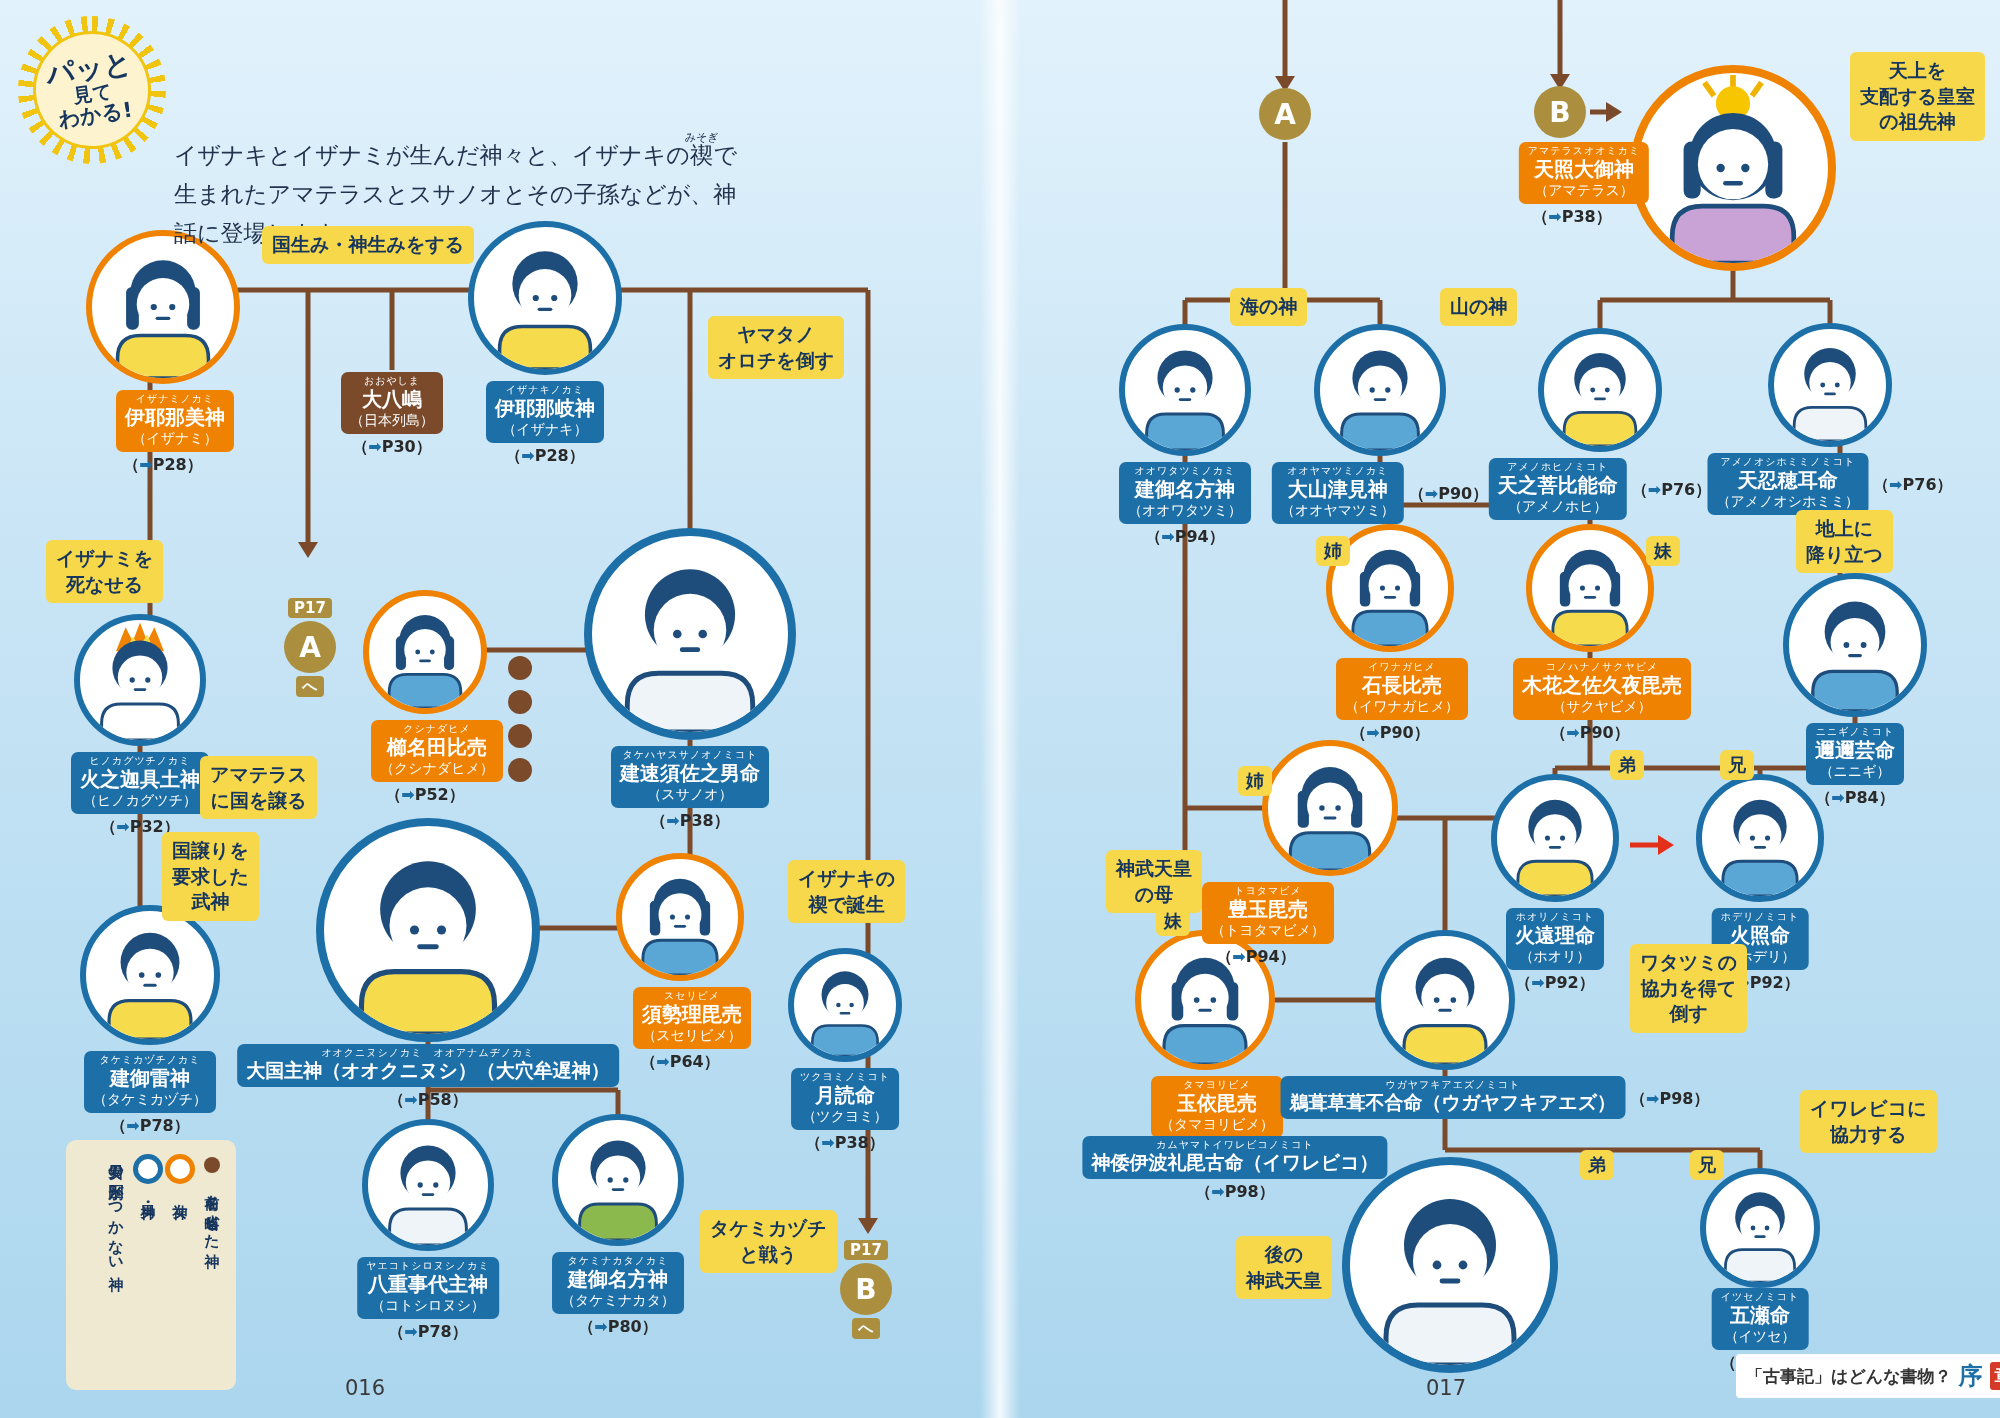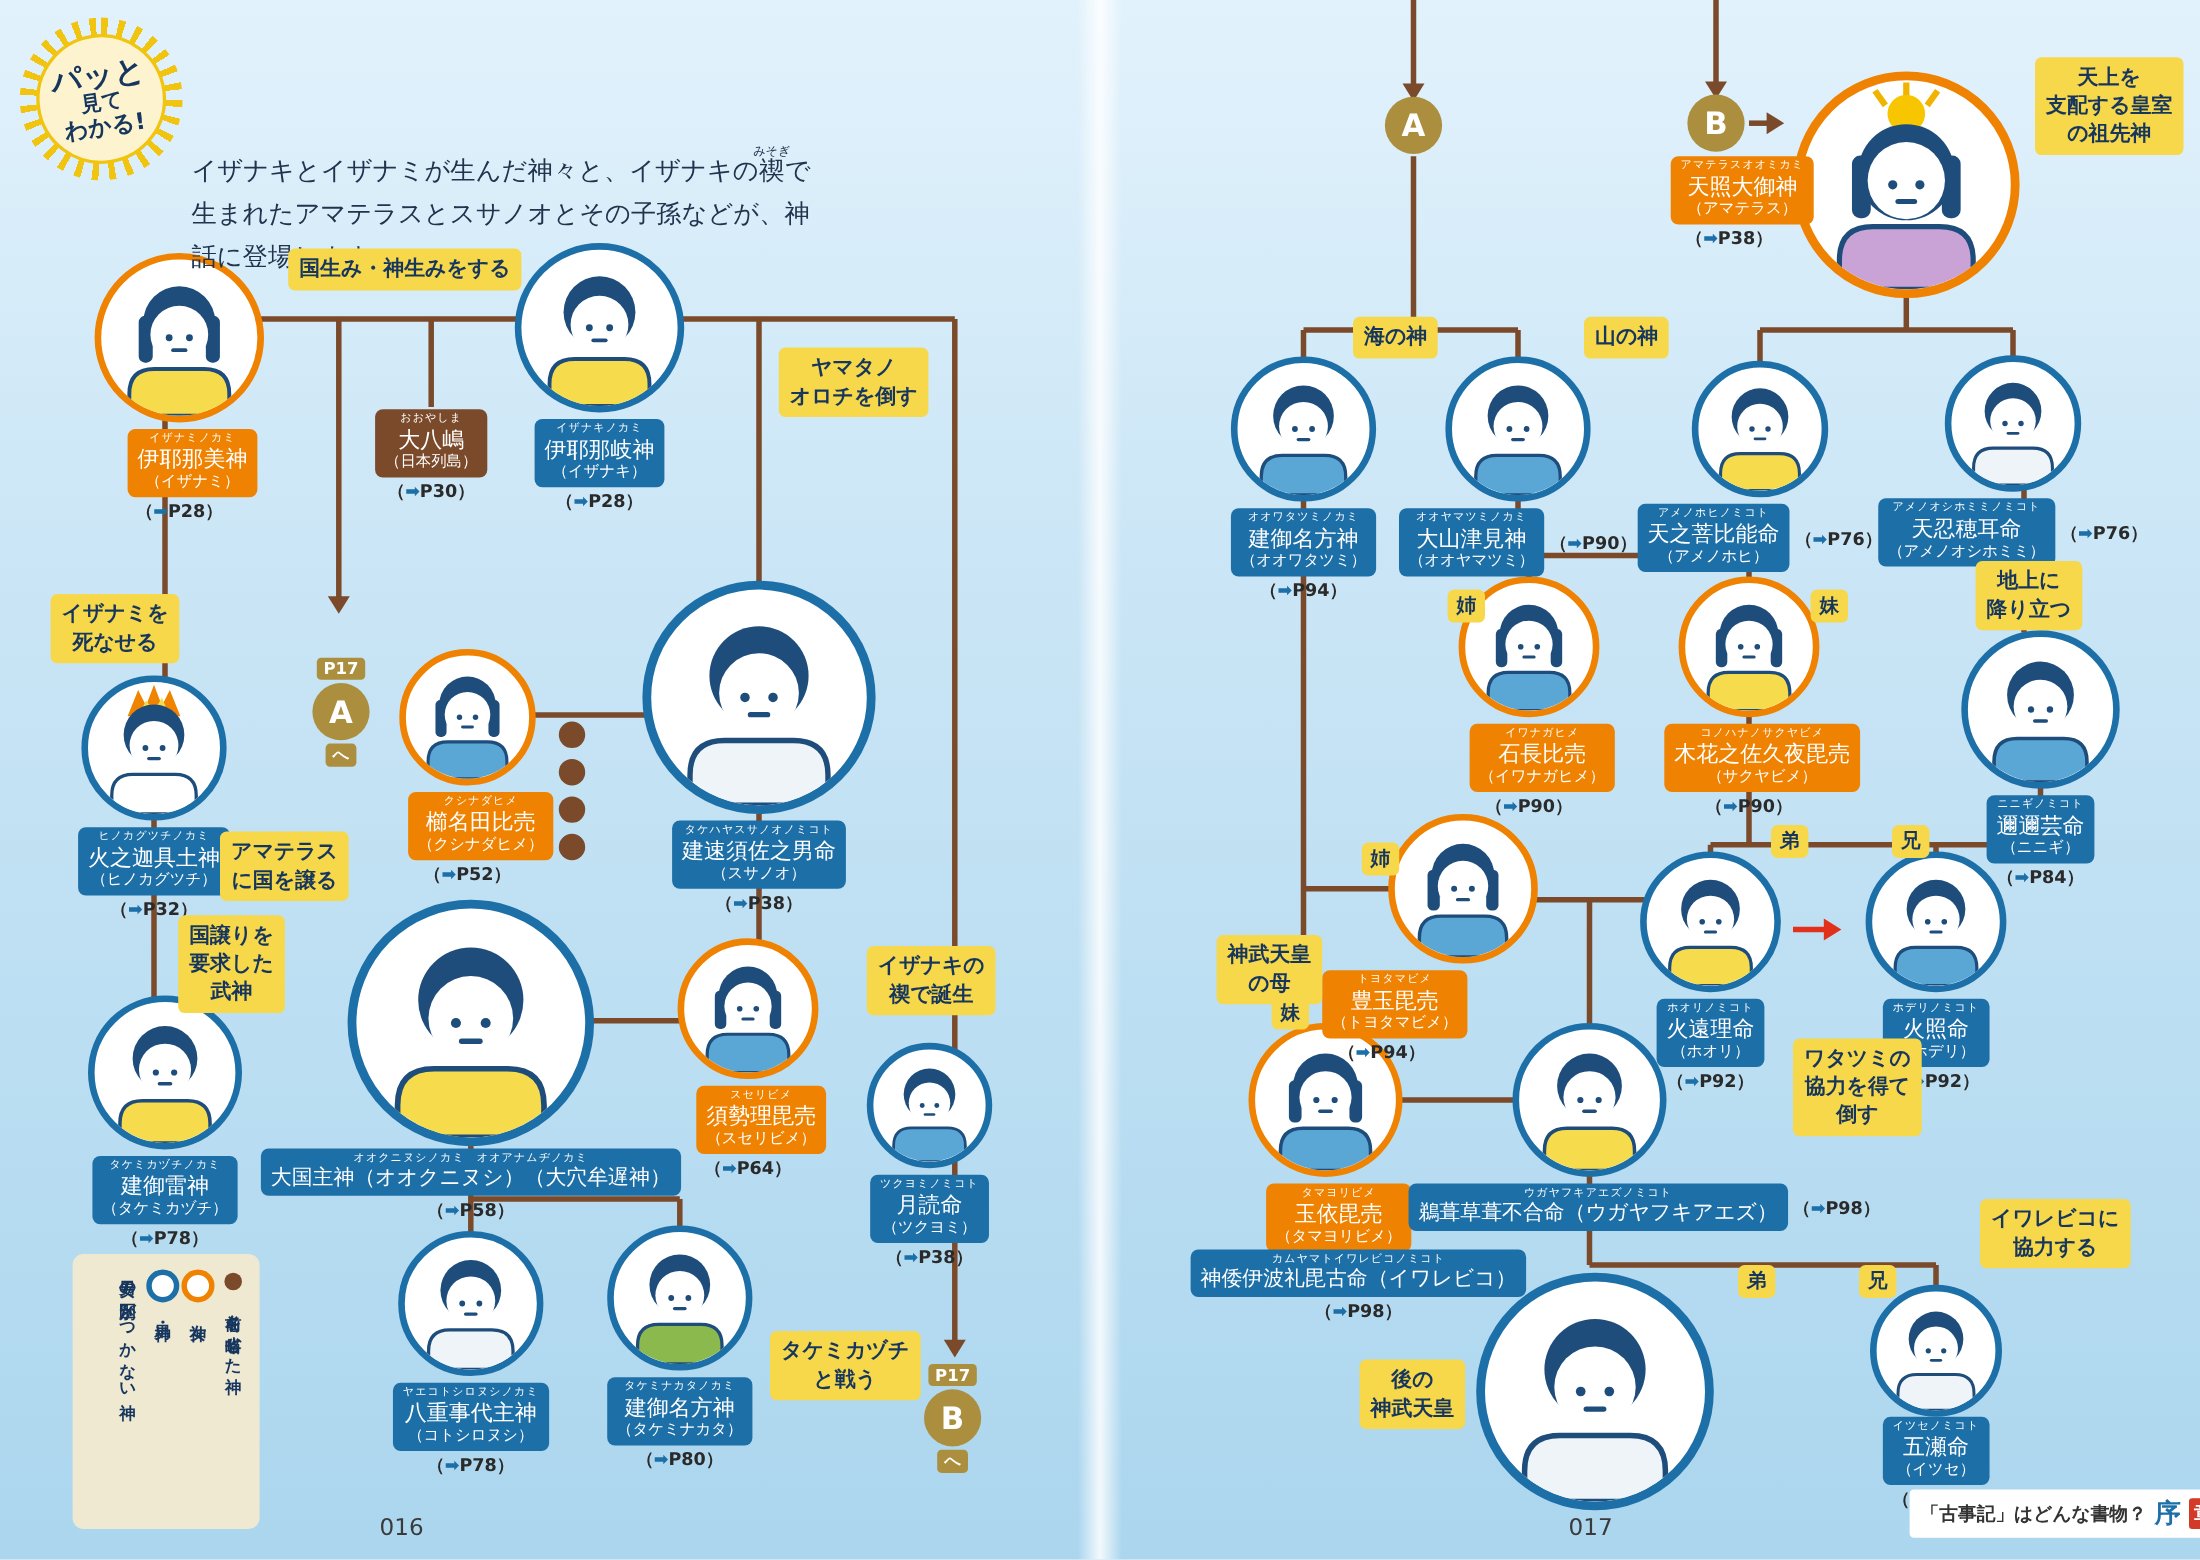--- a/index.html
+++ b/index.html
@@ -35,21 +35,21 @@
   .pcircle.female{border-color:#ef8200;}
   .pcircle.big{border-width:8px;}
   .pcircle svg{display:block;width:100%;height:100%;}
 
   
   .nodelabel{position:absolute;transform:translateX(-50%);text-align:center;z-index:3;
              display:flex;flex-direction:column;align-items:center;}
   .nodelabel.refright{flex-direction:row;align-items:center;gap:5px;}
   .pname{display:inline-block;color:#fff;border-radius:7px;padding:3px 9px 5px;line-height:1.22;}
   .pname .rd{display:block;font-size:10px;letter-spacing:1px;white-space:nowrap;}
-  .pname .nm{display:block;font-size:20px;font-weight:normal;white-space:nowrap;}
+  .pname .nm{display:block;font-size:20px;font-weight:bold;white-space:nowrap;}
   .pname.wide .nm{font-size:19px;}
   .pname .kn{display:block;font-size:14px;white-space:nowrap;}
   .pname.male{background:#1d6fa8;}
   .pname.female{background:#ef8200;margin-left:24px;}
   .pname.place{background:#7a4a2b;}
   .ref{font-size:16px;font-weight:bold;color:#2a2a2a;margin-top:3px;white-space:nowrap;}
   .ref .arr{color:#1d6fa8;font-style:normal;}
 
   
   .callout{position:absolute;background:#f6d84a;color:#17365e;font-size:19px;font-weight:bold;

